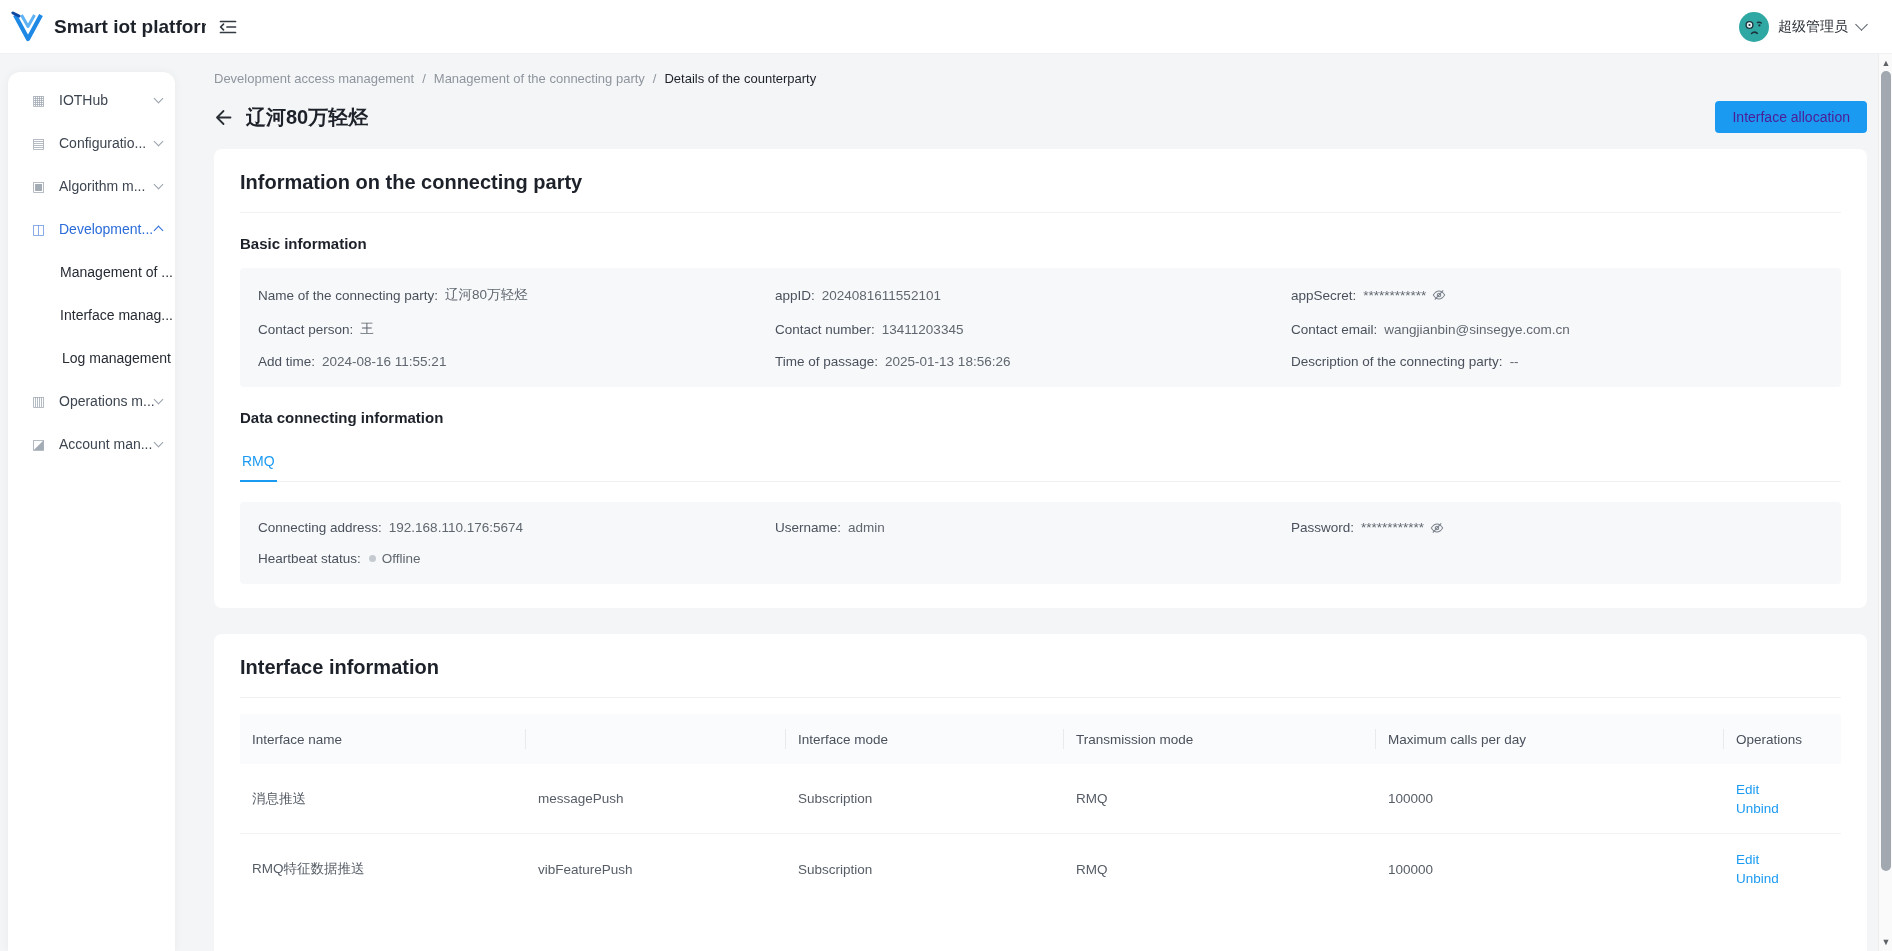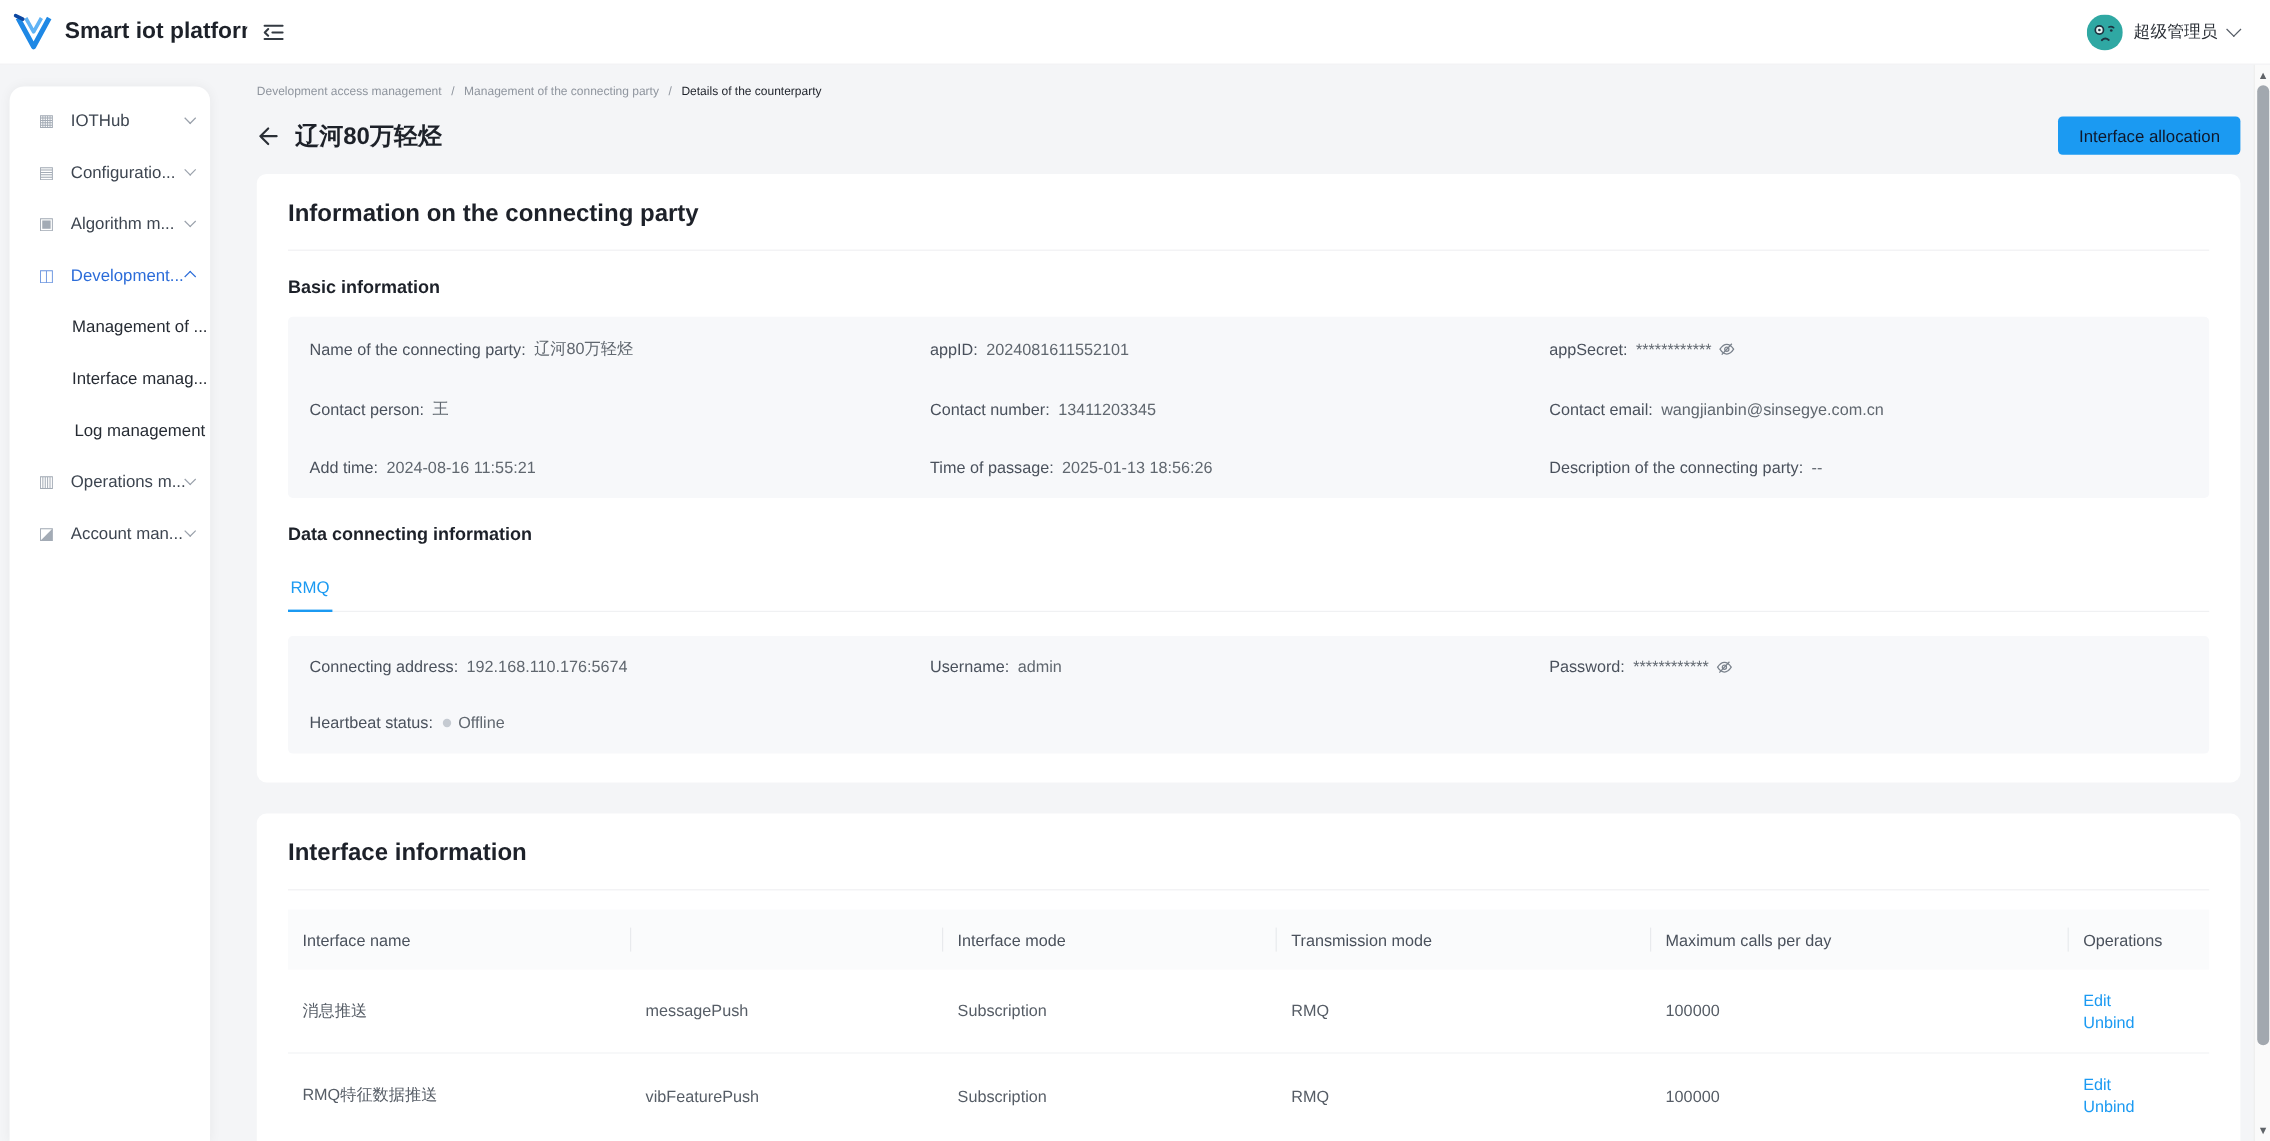--- a/index.html
+++ b/index.html
@@ -30,35 +30,35 @@
   .menu-item.active { color:#2b6cd9; }
   .menu-item.active .mi-icon { color:#6d97e0; }
   .mi-chev { margin-left:auto; width:7px; height:7px; border-right:1.4px solid #9aa1ab;
              border-bottom:1.4px solid #9aa1ab; transform:rotate(45deg); margin-top:-3px; }
   .menu-item.active .mi-chev { transform:rotate(225deg); margin-top:4px;
              border-color:#2b6cd9; }
   .sub-item { height:43px; display:flex; align-items:center; padding-left:50px;
               font-size:14px; color:#262b33; cursor:pointer;justify-content:center; }
   
   .main { flex:1; padding:17px 25px 0 17px; overflow:hidden; }
-  .breadcrumb { font-size:10px; color:#8f959e; display:flex; gap:8px; align-items:flex-start; }
+  .breadcrumb { font-size:13px; color:#8f959e; display:flex; gap:8px; align-items:flex-start; }
   .breadcrumb .bc-link { cursor:pointer; }
   .breadcrumb .current { color:#1d2129; }
   .title-row { margin-top:15px; display:flex; align-items:center; }
   .back-btn { display:flex; align-items:center; cursor:pointer; }
   .page-title { font-size:20px; font-weight:700; color:#1d2129; margin-left:13px; }
-  .primary-btn { margin-left:auto; background:#1b9af2; color:#0f172a; font-size:14px;
+  .primary-btn { margin-left:auto; background:#1b9af2; color:#4c1d95; font-size:14px;
                  padding:8px 17px; border:none; border-radius:4px; cursor:pointer;text-align:right; }
   .card { background:#fff; border-radius:8px; margin-top:16px; padding:22px 26px 24px; }
   .card2 { margin-top:26px; height:600px; }
   .card-title { font-size:20px; font-weight:700; color:#1d2129; }
   .card-divider { height:1px; background:#f0f1f3; margin-top:18px; }
   .section-title { font-size:15px; font-weight:700; color:#1d2129; margin:22px 0 16px; }
   .info-panel { background:#f7f8fa; border-radius:4px; padding:18px 18px;
-                display:grid; grid-template-columns:517px 516px 1fr; row-gap:32px;
+                display:grid; grid-template-columns:517px 516px 1fr; row-gap:16px;
                 font-size:13.5px; }
   .field { display:flex; align-items:center; }
   .field .label { color:#4a515c; }
   .field .value { color:#60676f; margin-left:7px; }
   .eye { margin-left:6px; display:flex; align-items:center; cursor:pointer; }
   .dot { display:inline-block; width:7px; height:7px; border-radius:50%;
          background:#c5cad1; margin:0 2px 0 8px; }
   .tabbar { border-bottom:1px solid #f0f1f3; margin-top:4px; }
   .tab { display:inline-block; color:#1b9af2; font-size:14px; padding:11px 2px 12px;
          position:relative; cursor:pointer; }

